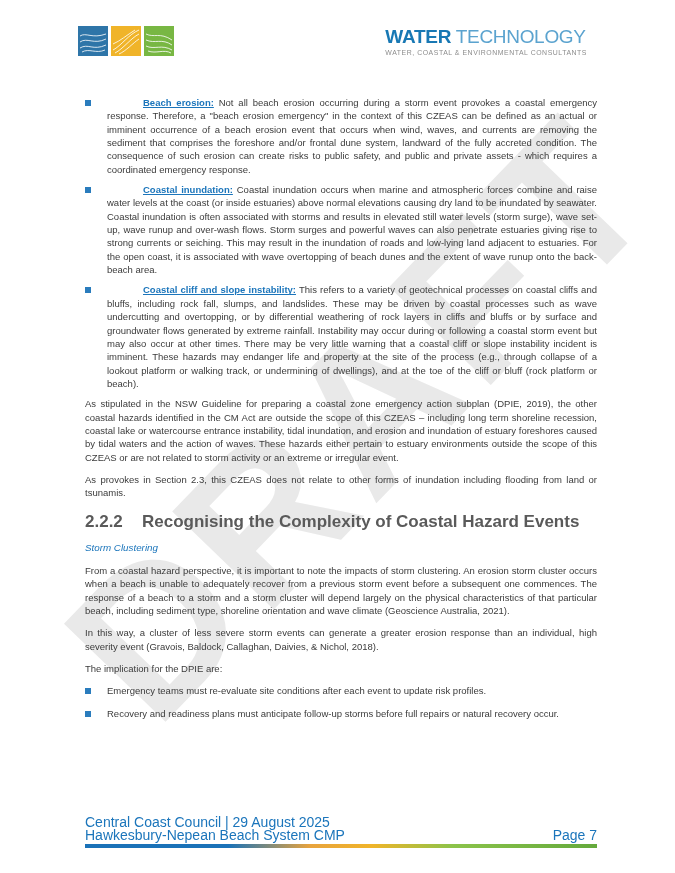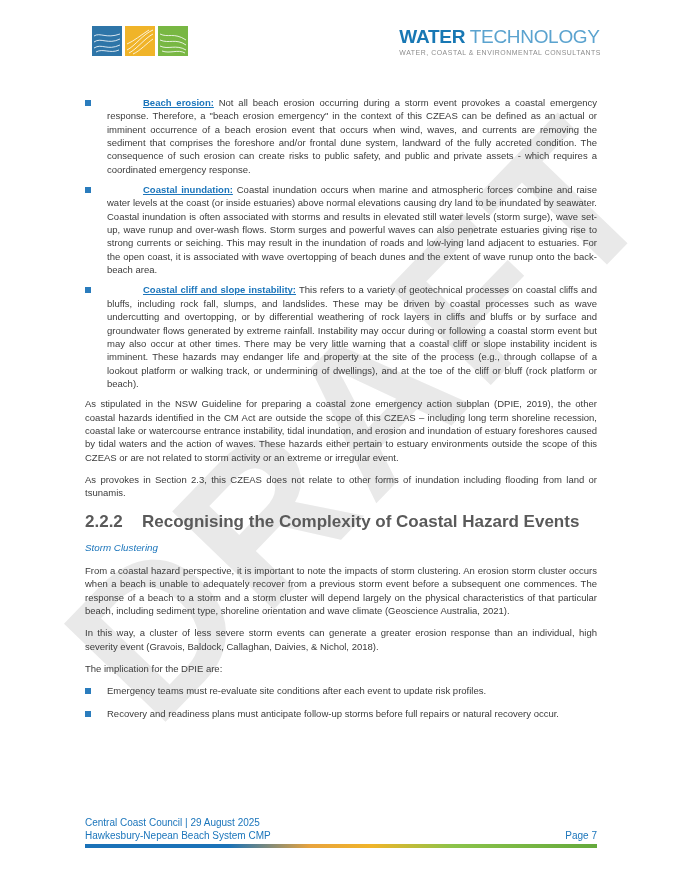--- a/index.html
+++ b/index.html
@@ -7,21 +7,21 @@
        font-family:"Liberation Sans", sans-serif;color:#3b3b3b;}
   .page{position:relative;width:675px;height:873px;background:#fff;}
 
   
   .watermark{position:absolute;left:360px;top:418px;z-index:0;
     transform:translate(-50%,-50%) rotate(-46deg);
     font-size:205px;font-weight:bold;letter-spacing:8px;
     color:#e9e9e9;white-space:nowrap;user-select:none;}
 
   
-  .header{position:absolute;left:92px;top:26px;width:509px;display:flex;
+  .header{position:absolute;left:78px;top:26px;width:509px;display:flex;
     justify-content:space-between;align-items:center;z-index:2;}
   .logo{display:flex;gap:3px;}
   .logo-square{width:30px;height:30px;display:block;}
   .brand{text-align:left;}
   .brand-line{font-size:19px;letter-spacing:-0.3px;line-height:20px;white-space:nowrap;}
   .brand-primary{font-weight:bold;color:#1878b4;}
   .brand-secondary{font-weight:normal;color:#5ba3cf;}
   .brand-tagline{font-size:6.9px;color:#8c8c8c;letter-spacing:0.55px;margin-top:2px;white-space:nowrap;}
 
   
@@ -37,21 +37,21 @@
   .section-heading{margin:15px 0 0 0;color:#5a5a5a;font-weight:bold;font-size:17px;
     line-height:14px;text-align:left;}
   .section-number{display:inline-block;width:57px;}
   .subheading{margin:12px 0 10px 0;color:#1b75bb;font-weight:normal;font-style:italic;
     font-size:9.8px;text-align:left;}
 
   .impl-list .bullet-row{margin-bottom:9px;}
 
   
   .footer{position:absolute;left:85px;top:816px;width:512px;z-index:2;
-    font-size:10px;line-height:13px;color:#1b75bb;}
+    font-size:14px;line-height:13px;color:#1b75bb;}
   .footer-rows{display:flex;justify-content:space-between;align-items:flex-end;}
   .footer-left{text-align:left;}
   .footer-page{text-align:right;}
   .footer-rule{margin-top:2px;height:3.5px;width:512px;
     background:linear-gradient(to right,#1a72b8 0%,#1a72b8 28%,#e8a33d 44%,#f0b429 56%,#8bc34a 72%,#64a93c 100%);}
 </style>
 </head>
 <body>
 
 <div class="page">

